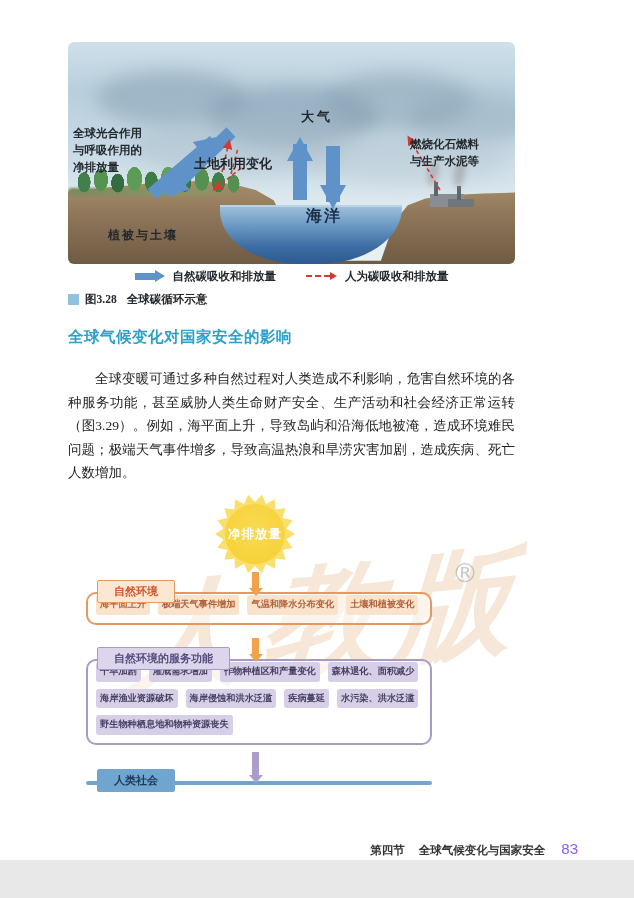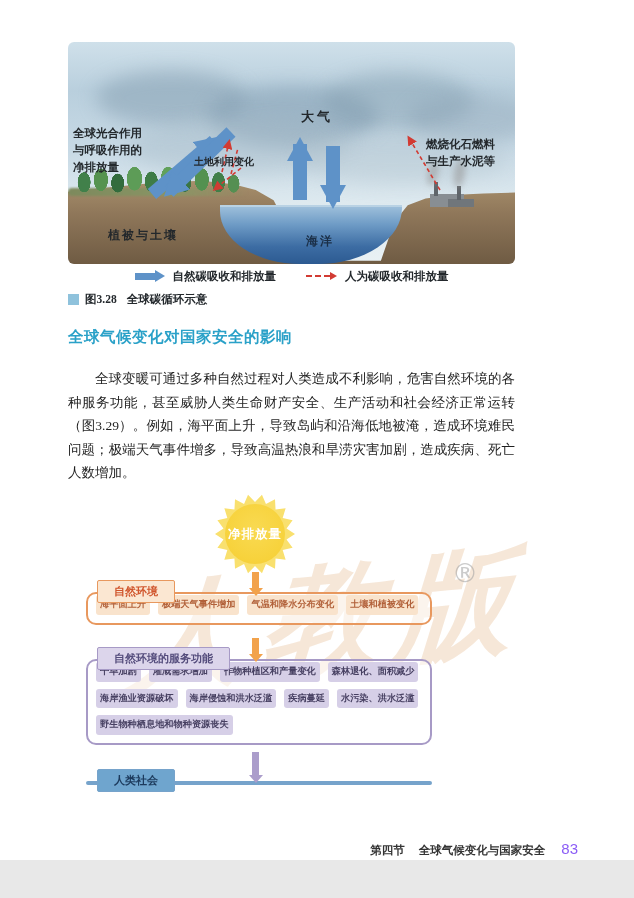--- a/index.html
+++ b/index.html
@@ -61,24 +61,24 @@
   .f-stack2{ left:389px; top:144px; width:4px;  height:14px; background:#5f656a; }
   .smoke   { position:absolute; z-index:5; border-radius:50%; filter:blur(3px); background:rgba(150,150,150,.55); }
   .s1 { left:360px; top:118px; width:10px; height:26px; transform:rotate(12deg); }
   .s2 { left:386px; top:116px; width:11px; height:30px; transform:rotate(8deg); }
 
   #illus svg.arrows { position:absolute; inset:0; z-index:6; }
 
   .illus-label { position:absolute; z-index:7; font-weight:700; color:#23282c; }
   .lbl-atmos { left:233px; top:66px;  font-size:13px; letter-spacing:3px; }
   .lbl-note  { left:5px;   top:83px;  font-size:11.5px; line-height:17px; }
-  .lbl-landuse { left:126px; top:113px; font-size:10px; }
-  .lbl-fossil  { left:342px; top:94px; font-size:11.5px; line-height:17px;margin-left:16px; }
+  .lbl-landuse { left:126px; top:113px; font-size:13px; }
+  .lbl-fossil  { left:342px; top:94px; font-size:11.5px; line-height:17px; }
   .lbl-veg   { left:40px;  top:185px; font-size:12px; letter-spacing:2px; }
-  .lbl-ocean { left:238px; top:191px; font-size:12px; letter-spacing:2px; color:#1b2f47; }
+  .lbl-ocean { left:238px; top:164px; font-size:16px; letter-spacing:2px; color:#1b2f47; }
 
   
   #legend {
     position:absolute; left:68px; top:267px; width:447px; height:18px; z-index:2;
     display:flex; align-items:center; justify-content:center; gap:8px;
     font-size:11.5px; font-weight:700; color:#23282c;
   }
   .lg-blue { display:flex; align-items:center; }
   .lg-blue .shaft { width:20px; height:7px; background:#5e92c8; }
   .lg-blue .head  { width:0; height:0; border-left:10px solid #5e92c8; border-top:6.5px solid transparent; border-bottom:6.5px solid transparent; }

